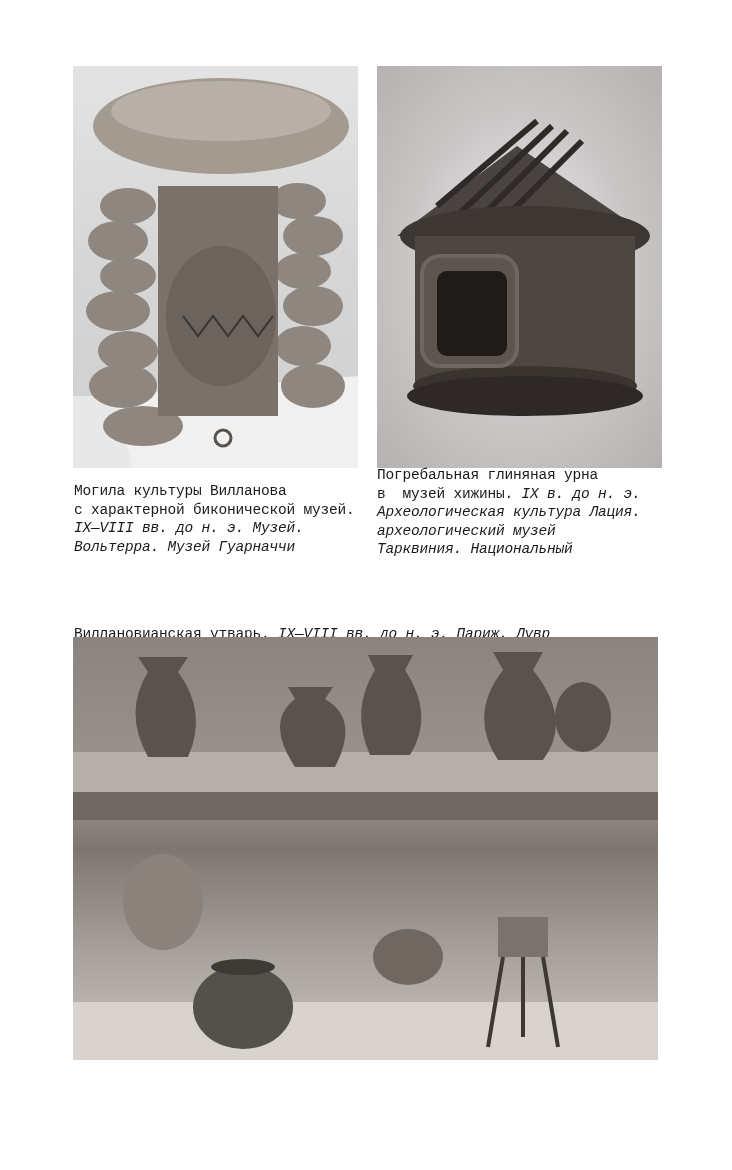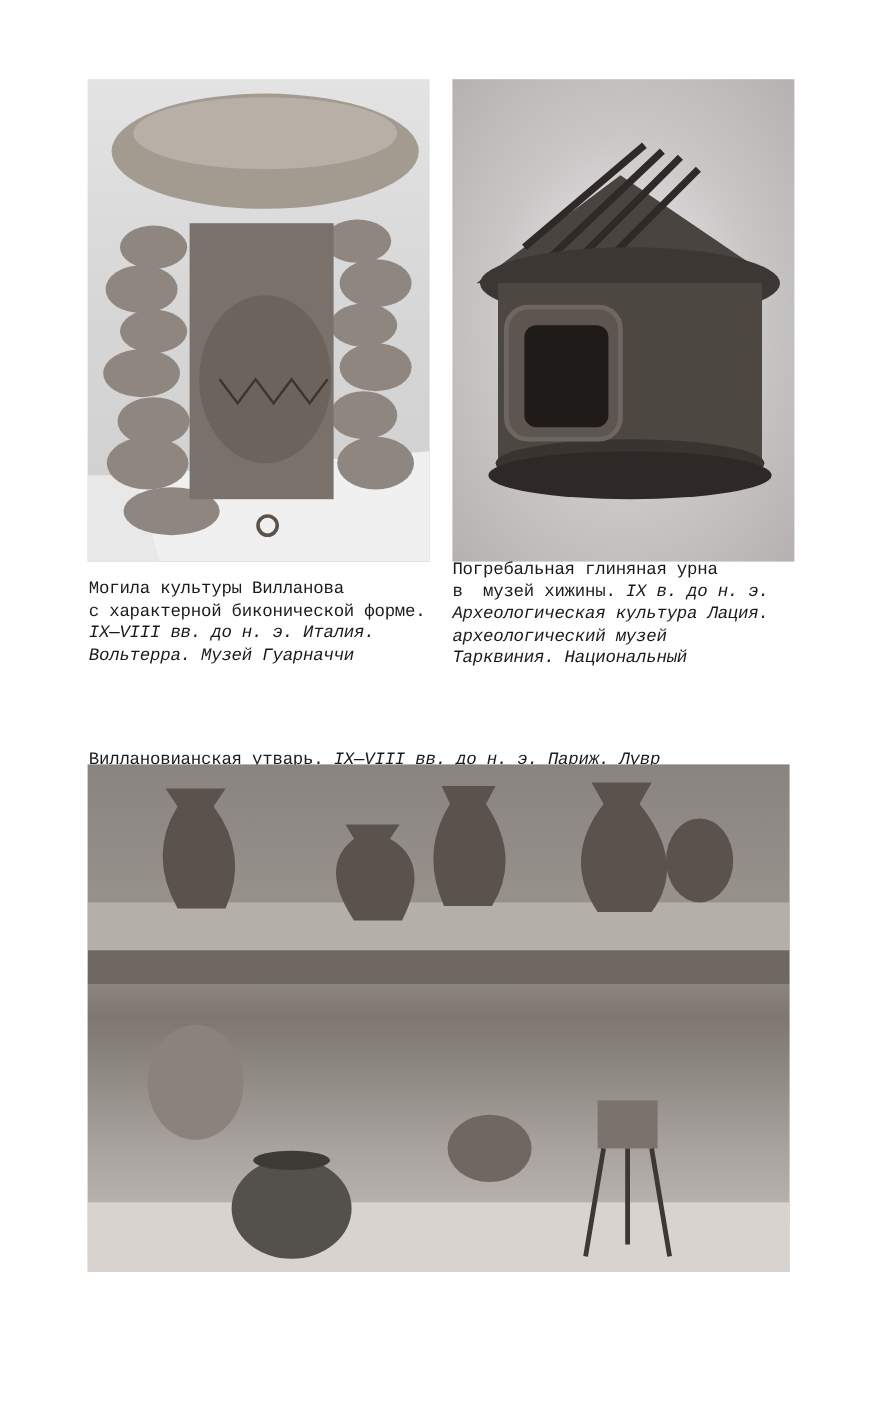--- a/index.html
+++ b/index.html
@@ -50,22 +50,22 @@
     <rect x="38" y="170" width="220" height="150" fill="#4d4742"></rect>
     <ellipse cx="148" cy="320" rx="112" ry="20" fill="#3a3430"></ellipse>
     <ellipse cx="148" cy="330" rx="118" ry="20" fill="#2e2926"></ellipse>
     <rect x="45" y="190" width="95" height="110" rx="18" fill="#5c5550" stroke="#6e6761" stroke-width="4"></rect>
     <rect x="60" y="205" width="70" height="85" rx="10" fill="#1f1b19"></rect>
   </svg>
 </div>
 
 <div class="cap" style="left:74px;top:482px;width:290px;">
   <div>Могила культуры Вилланова</div>
-  <div>с характерной биконической форме.</div>
-  <div><i>IX—VIII вв. до н. э. Италия.</i></div>
+  <div>с характерной биконической музей.</div>
+  <div><i>IX—VIII вв. до н. э. Музей.</i></div>
   <div><i>Вольтерра. Музей Гуарначчи</i></div>
 </div>
 
 <div class="cap" style="left:377px;top:466px;width:300px;">
   <div>Погребальная глиняная урна</div>
   <div><span style="white-space:pre">в  музей хижины. </span><i>IX в. до н. э.</i></div>
   <div><i>Археологическая культура Лация.</i></div>
   <div><i>археологический музей</i></div>
   <div><i>Тарквиния. Национальный</i></div>
 </div>

